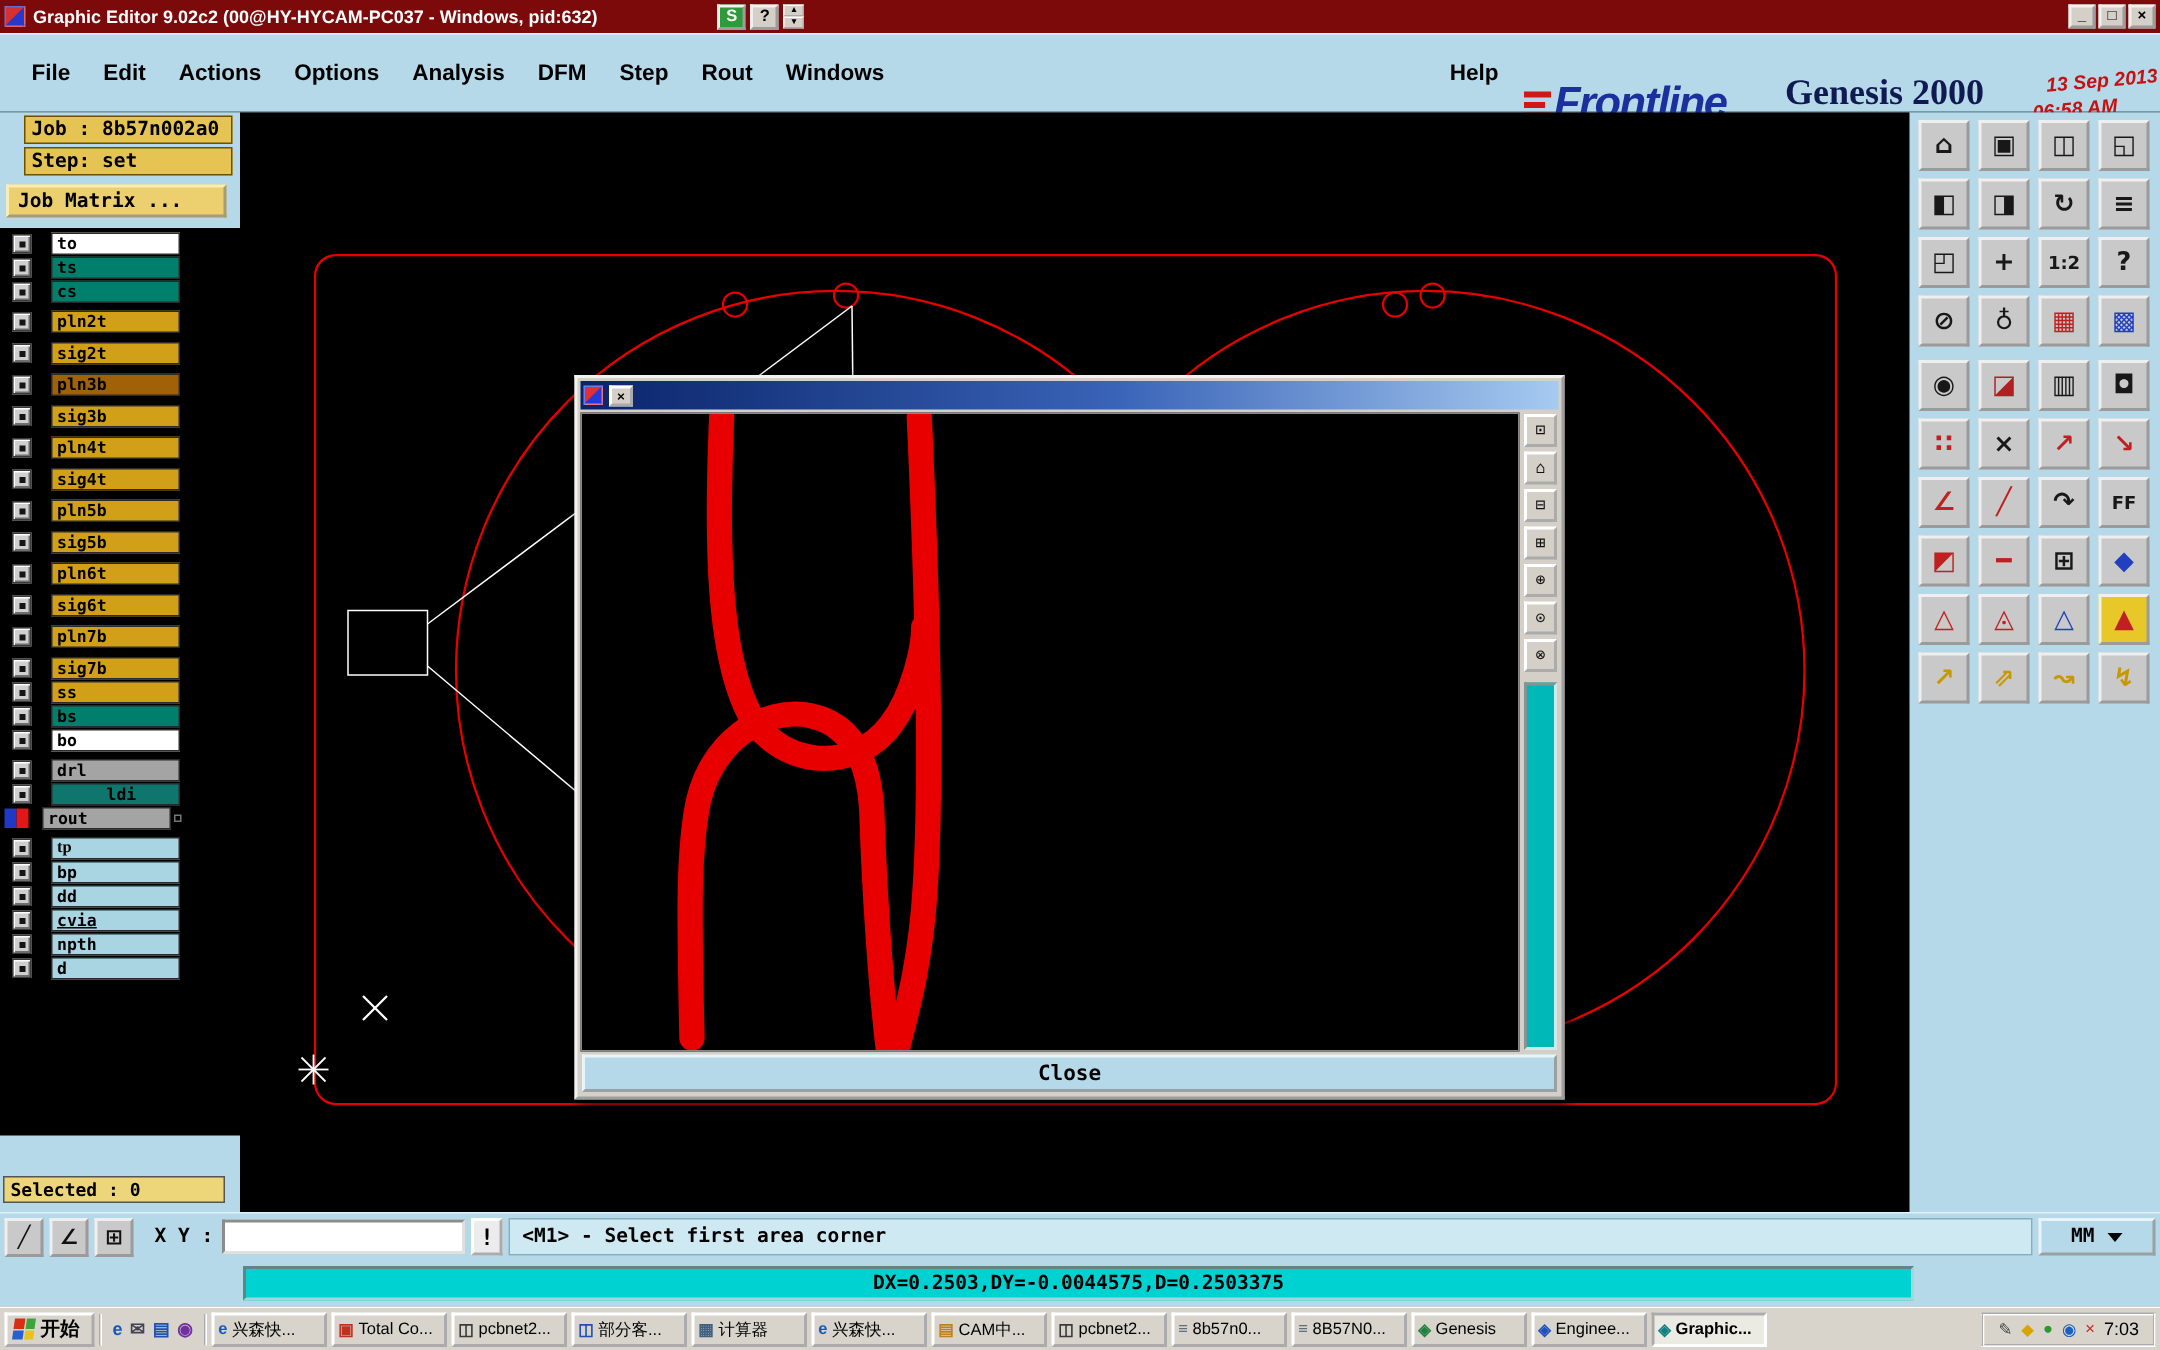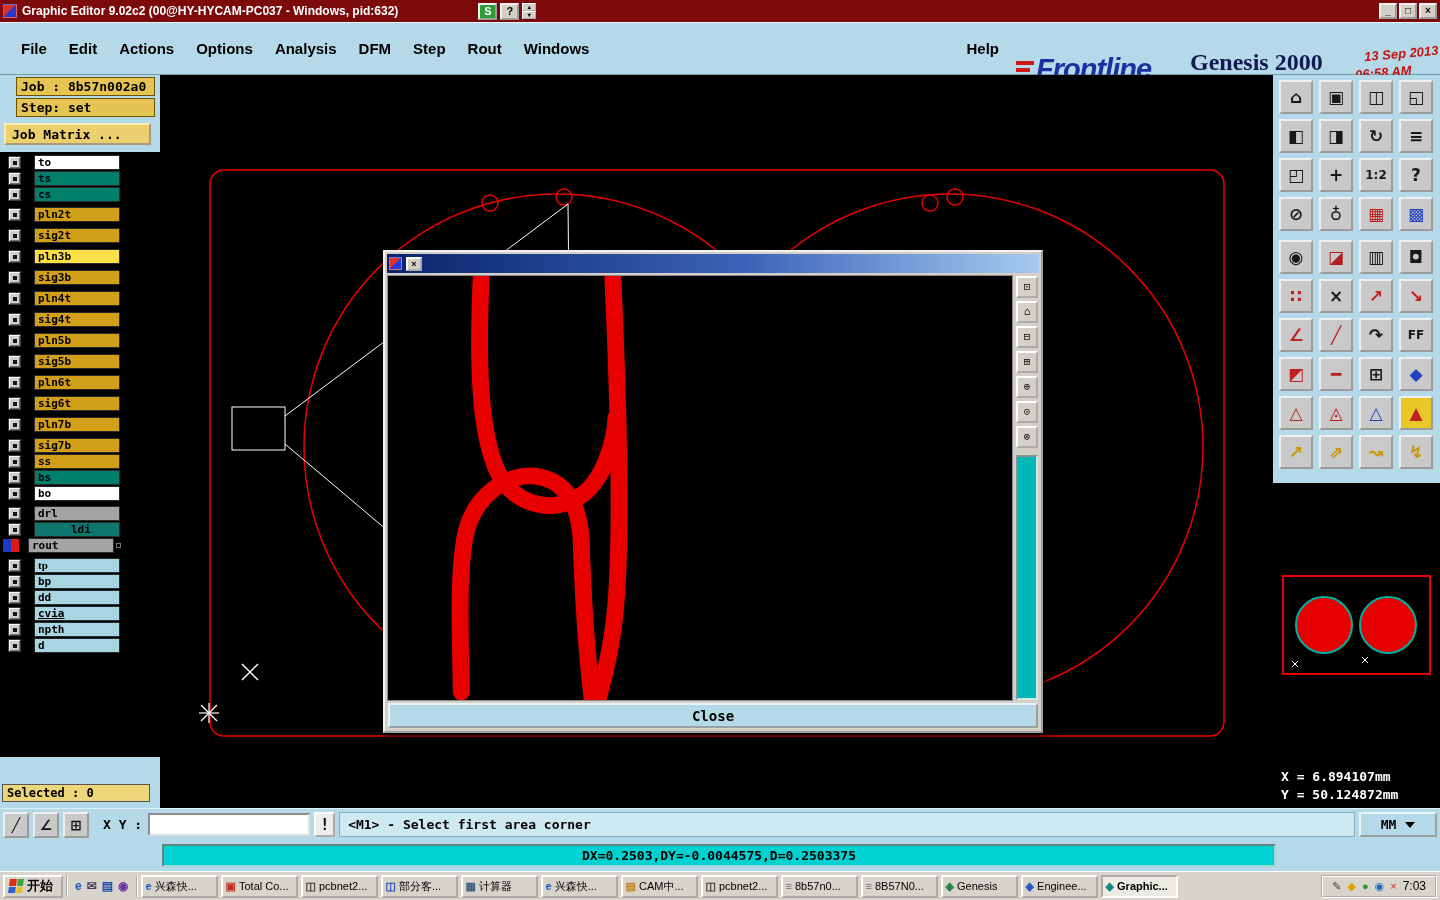--- a/index.html
+++ b/index.html
@@ -221,21 +221,21 @@
       <div class="lrow group gap">
           <span class="chk"></span>
           <span class="lname" style="background-color: rgb(210, 160, 24);">pln2t</span>
         </div>
       <div class="lrow gap">
           <span class="chk"></span>
           <span class="lname" style="background-color: rgb(210, 160, 24);">sig2t</span>
         </div>
       <div class="lrow gap">
           <span class="chk"></span>
-          <span class="lname" style="background-color: #fde047;">pln3b</span>
+          <span class="lname" style="background-color: #a16207;">pln3b</span>
         </div>
       <div class="lrow gap">
           <span class="chk"></span>
           <span class="lname" style="background-color: rgb(210, 160, 24);">sig3b</span>
         </div>
       <div class="lrow gap">
           <span class="chk"></span>
           <span class="lname" style="background-color: rgb(210, 160, 24);">pln4t</span>
         </div>
       <div class="lrow gap">
@@ -419,35 +419,20 @@
       <button class="tool-btn" style="color: rgb(32, 64, 192);">◆</button>
       <button class="tool-btn" style="color: rgb(192, 32, 32);">△</button>
       <button class="tool-btn" style="color: rgb(192, 32, 32);">◬</button>
       <button class="tool-btn" style="color: rgb(32, 64, 192);">△</button>
       <button class="tool-btn yellow" style="color: rgb(192, 32, 32);">▲</button>
       <button class="tool-btn" style="color: rgb(200, 152, 0);">↗</button>
       <button class="tool-btn" style="color: rgb(200, 152, 0);">⇗</button>
       <button class="tool-btn" style="color: rgb(200, 152, 0);">↝</button>
       <button class="tool-btn" style="color: rgb(200, 152, 0);">↯</button>
     </div>
-    <div class="right-black">
-      <svg class="thumb" width="149" height="100" viewBox="0 0 149 100">
-        <rect x="1" y="1" width="147" height="98" fill="none" stroke="#e60000" stroke-width="2"></rect>
-        <circle cx="42" cy="50" r="28" fill="#e60000" stroke="#00b0a0" stroke-width="2"></circle>
-        <circle cx="106" cy="50" r="28" fill="#e60000" stroke="#00b0a0" stroke-width="2"></circle>
-        <g stroke="#ffffff" stroke-width="1">
-          <line x1="10" y1="86" x2="16" y2="92"></line>
-            <line x1="16" y1="86" x2="10" y2="92"></line>
-          <line x1="80" y1="82" x2="86" y2="88"></line>
-            <line x1="86" y1="82" x2="80" y2="88"></line>
-        </g>
-      </svg>
-      <div class="coord cx">X = 6.894107mm</div>
-      <div class="coord cy">Y = 50.124872mm</div>
-    </div>
   </div>
 
   <div class="statusbar">
     <button class="sb-tool">╱</button>
     <button class="sb-tool">∠</button>
     <button class="sb-tool">⊞</button>
     <span class="xy-label">X Y :</span>
     <input class="xy-input" value="" style="">
     <button class="alert-btn">!</button>
     <div class="msg">&lt;M1&gt; - Select first area corner</div>

